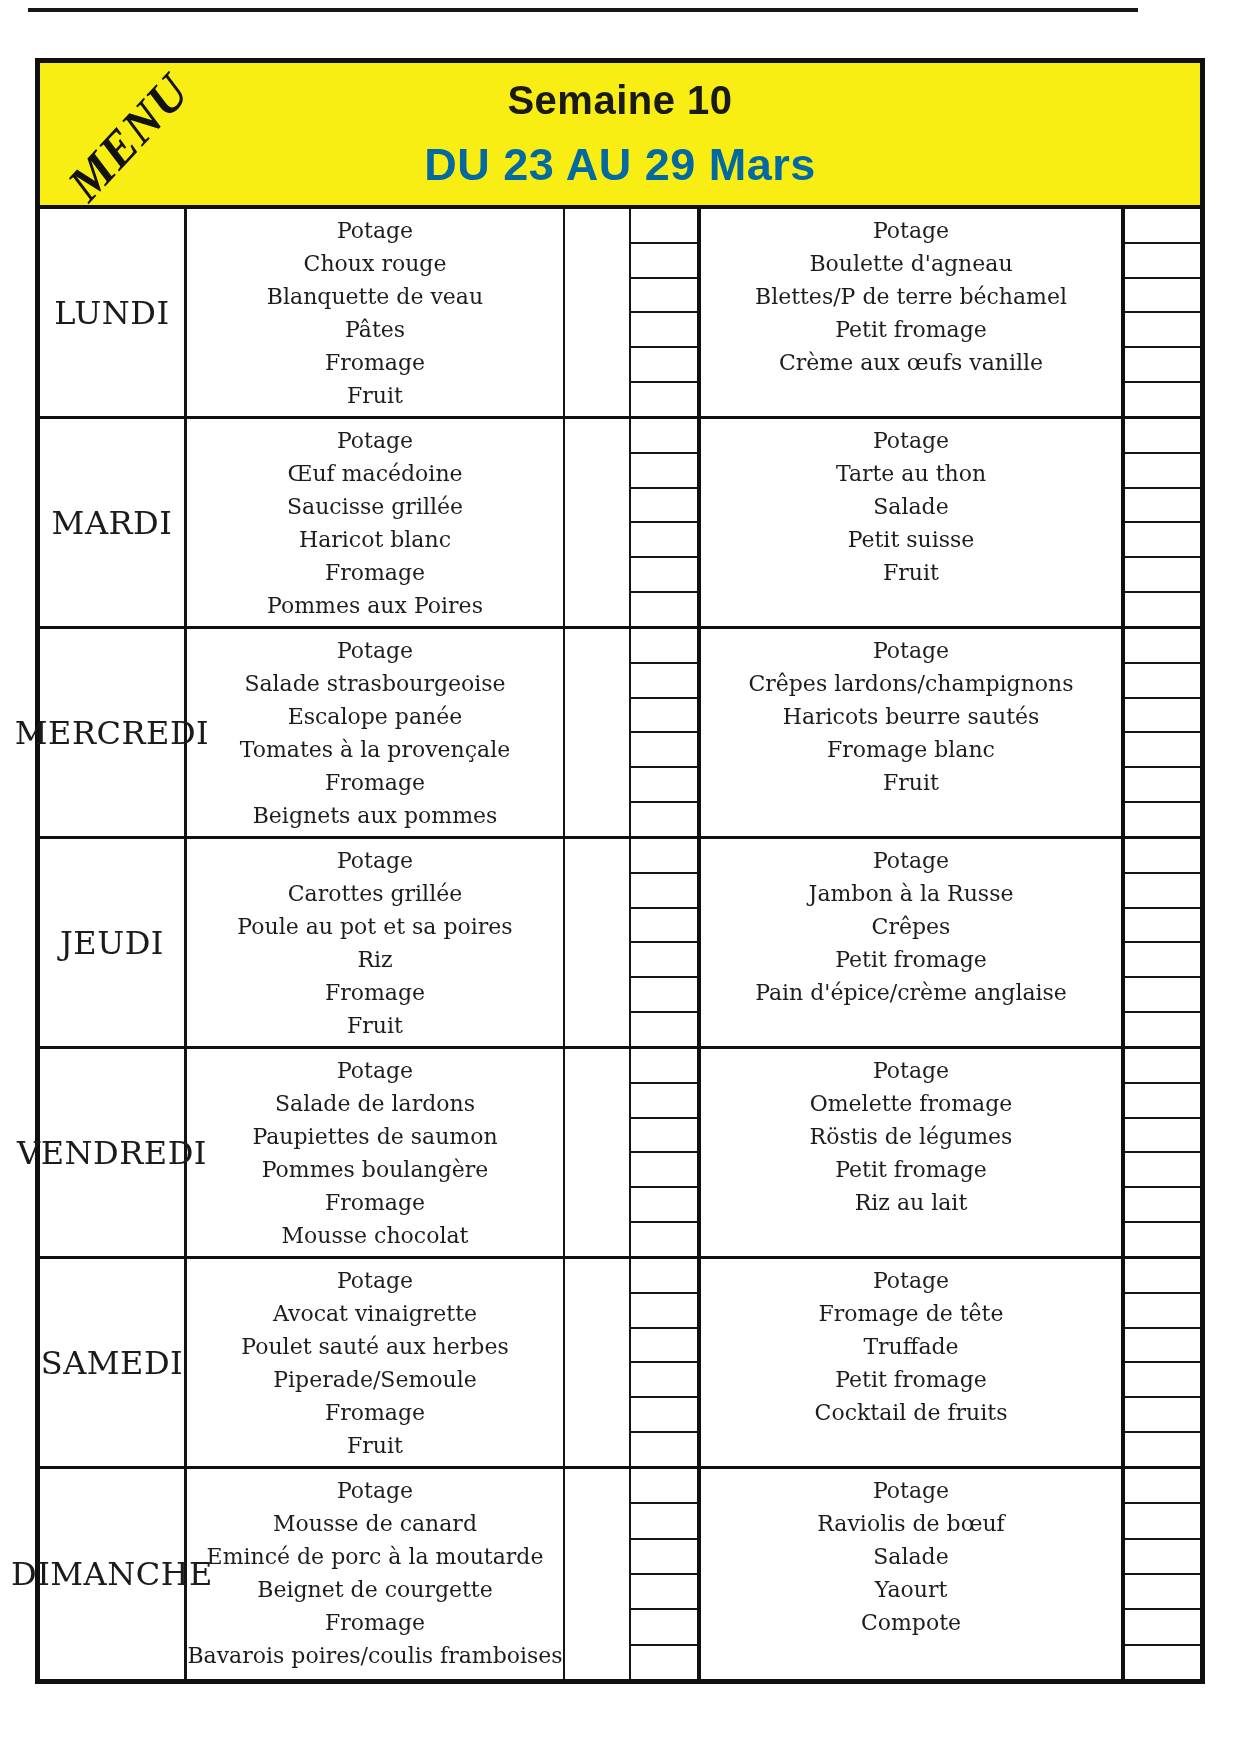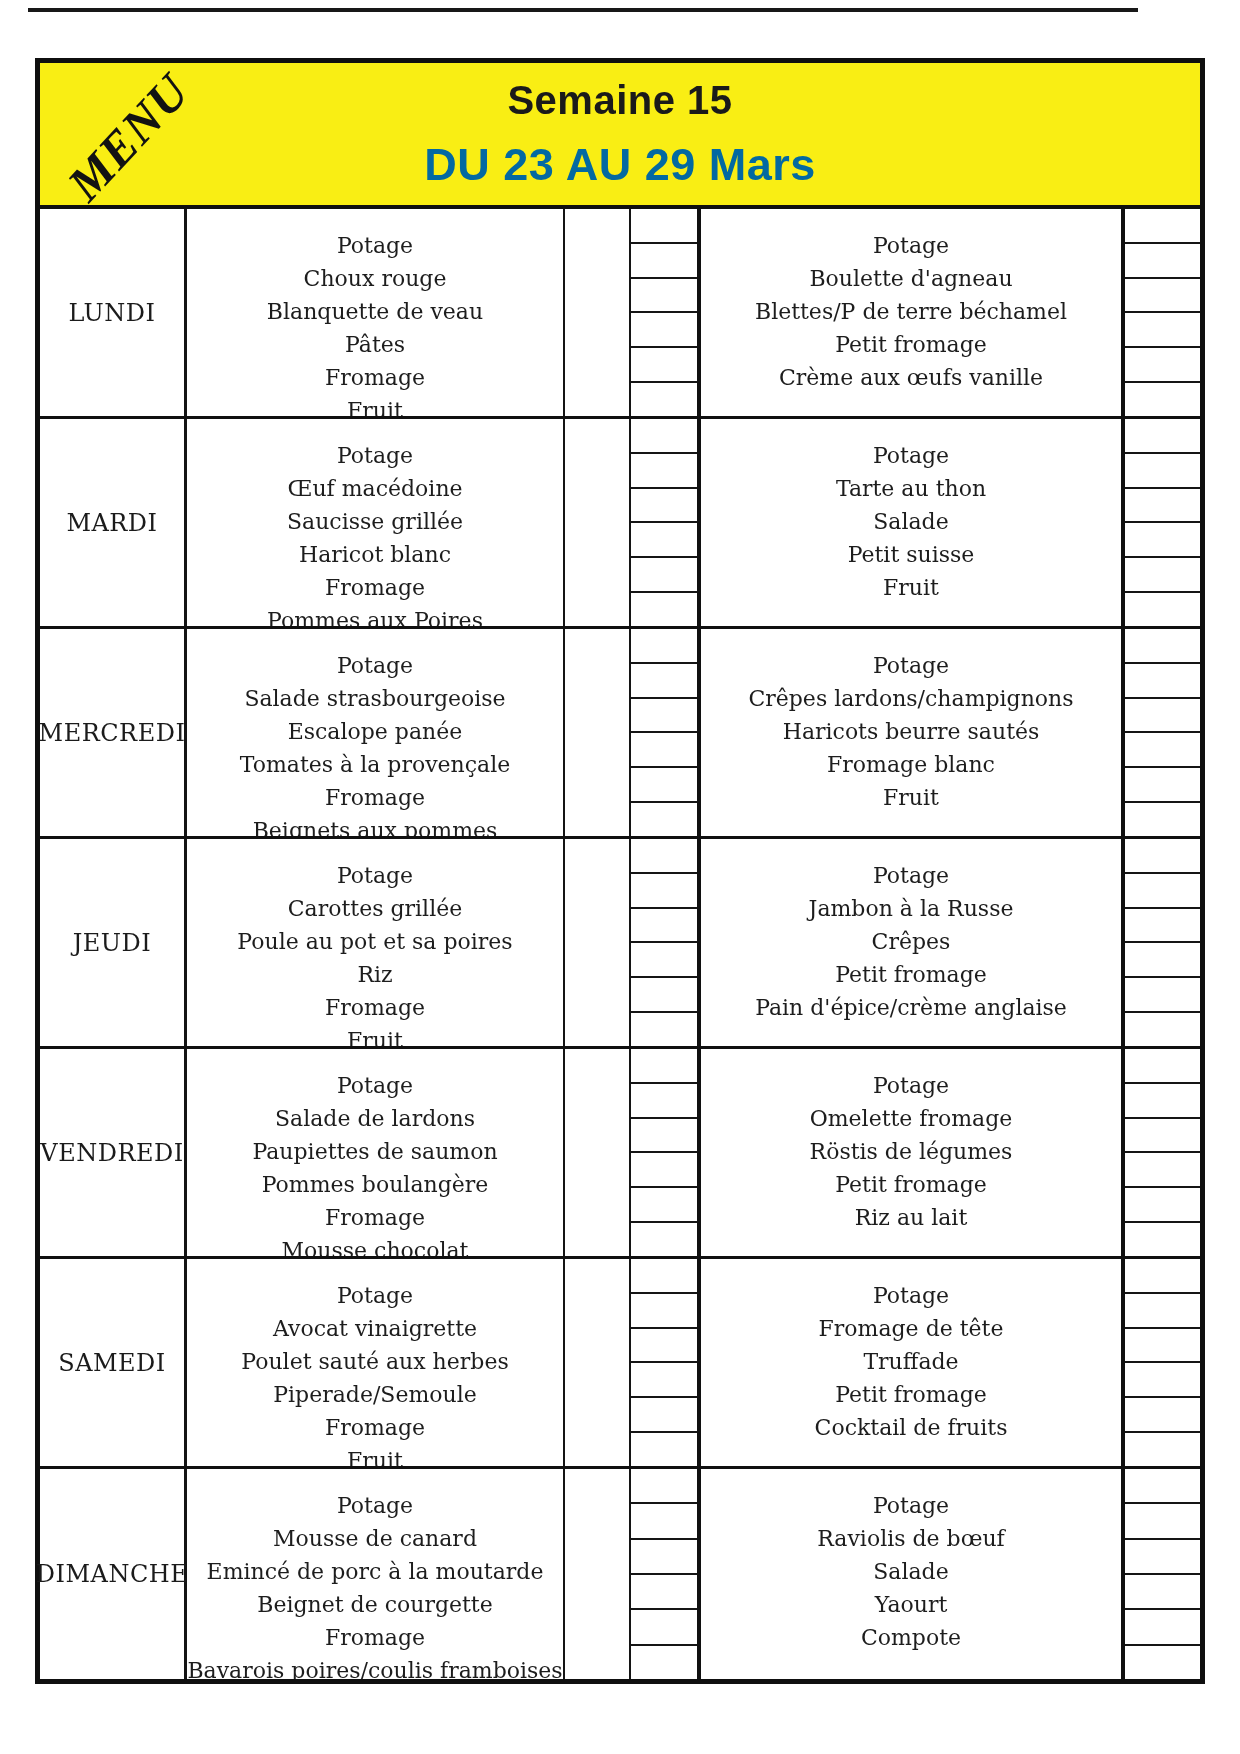--- a/index.html
+++ b/index.html
@@ -78,27 +78,27 @@
   }
   .day-row:last-child { border-bottom: none; height: 210px; }
   .day-row > div { box-sizing: border-box; }
   .day-name {
     border-right: 3px solid #141414;
     display: flex;
     align-items: center;
     justify-content: center;
   }
   .day-label {
-    font-size: 24px;
+    font-size: 32px;
     color: #1b1b1b;
     letter-spacing: 0.5px;
   }
   .menu-cell {
     border-right: 2px solid #141414;
-    padding-top: 20px;
+    padding-top: 5px;
     text-align: center;
     overflow: hidden;
   }
   .menu-item {
     font-size: 22px;
     line-height: 33px;
     color: #1d1d1d;
     white-space: nowrap;
   }
   .spacer-col {
@@ -114,21 +114,21 @@
   .tick-cell:last-child { border-bottom: none; }
 </style>
 </head>
 <body>
 
 <div class="scan-line"></div>
 
 <div class="menu-table">
   <div class="header" style="background: rgb(249, 238, 20);">
     <div class="menu-rotated">MENU</div>
-    <div class="title1">Semaine 15</div>
+    <div class="title1">Semaine 10</div>
     <div class="title2">DU 23 AU 29 Mars</div>
   </div>
   <div id="rows">
   <div class="day-row">
     <div class="day-name">
       <span class="day-label">LUNDI</span>
     </div>
     <div class="menu-cell lunch-cell">
           <div class="menu-item">Potage</div>
           <div class="menu-item">Choux rouge</div>

